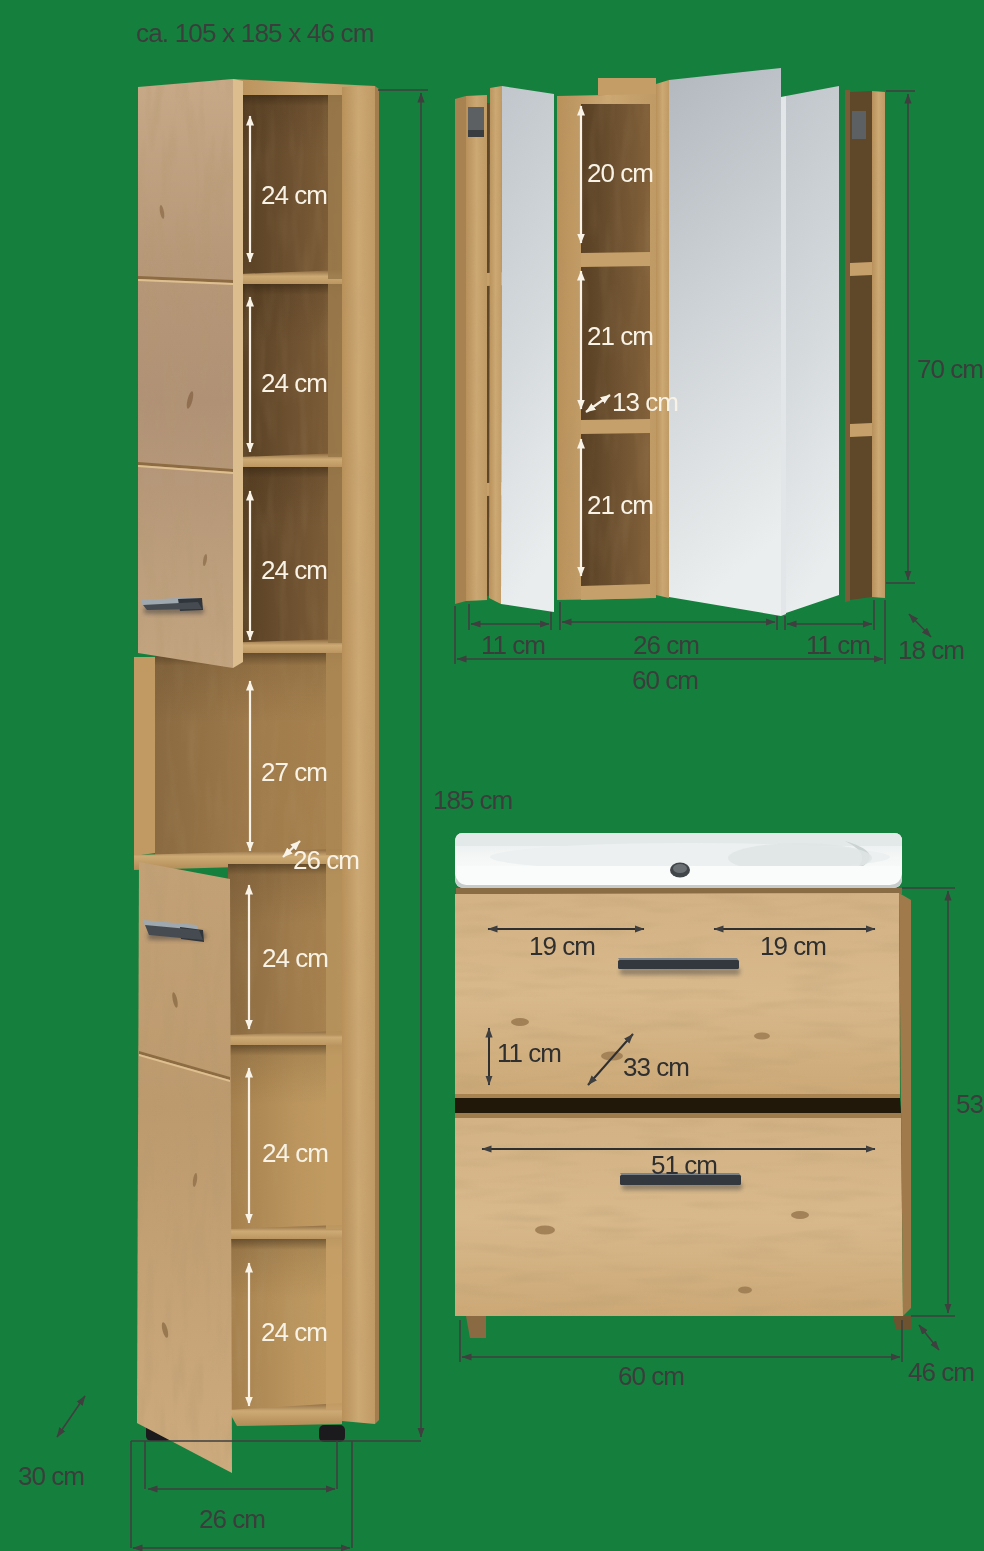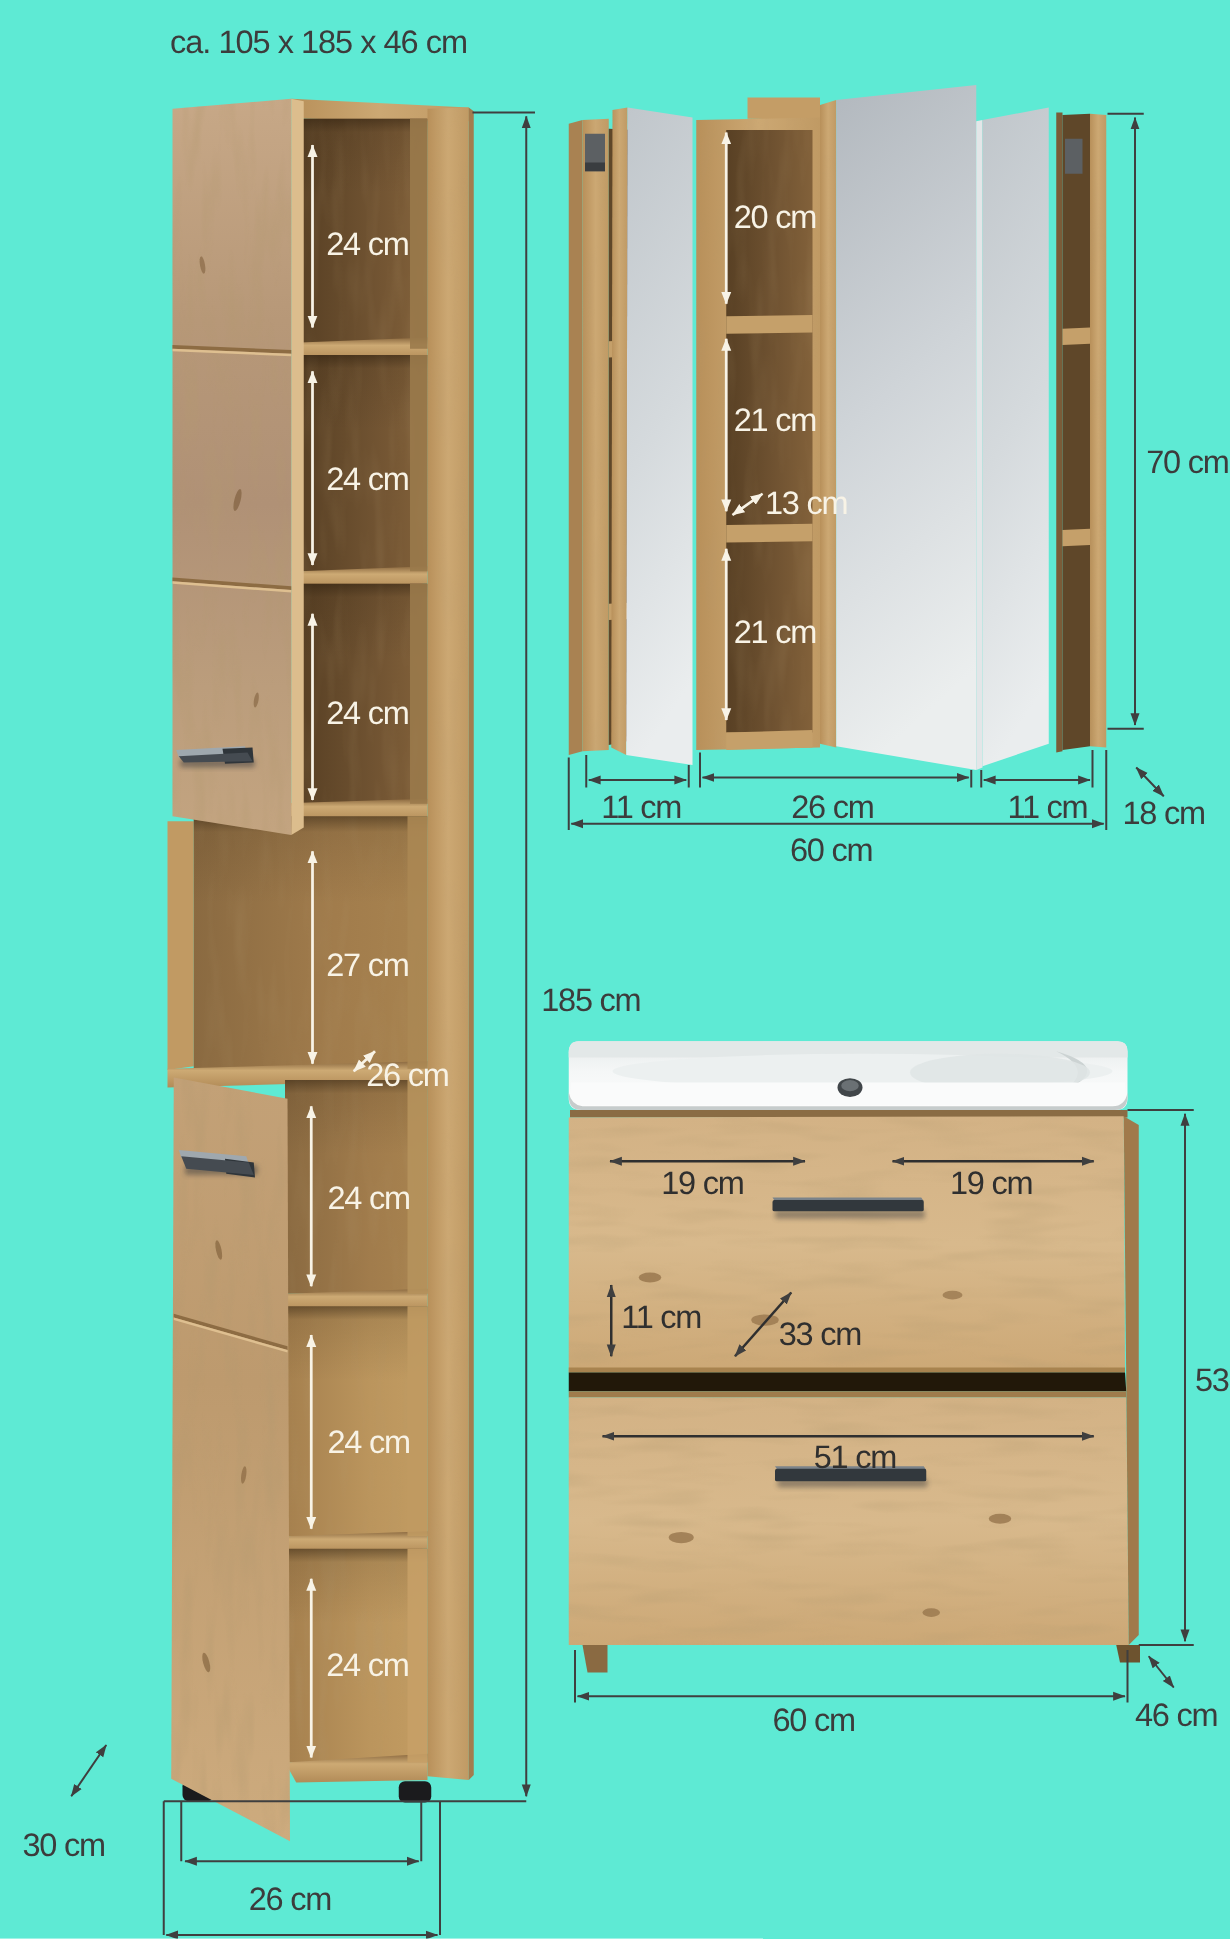--- a/index.html
+++ b/index.html
@@ -1,16 +1,16 @@
 <!DOCTYPE html>
 <html><head>
 <meta charset="utf-8">
 <style>
   html,body{margin:0;padding:0;background:#ffffff;}
-  #page{width:984px;height:1551px;position:relative;overflow:hidden;background:#5eead4;
+  #page{width:984px;height:1551px;position:relative;overflow:hidden;background:#15803d;
         font-family:"Liberation Sans",sans-serif;}
   svg text{font-family:"Liberation Sans",sans-serif;}
 </style>
 </head>
 <body>
 <div id="page">
 <svg width="984" height="1551" viewBox="0 0 984 1551">
 <defs>
   <filter id="fwV" x="-5%" y="-5%" width="110%" height="110%">
     <feTurbulence type="fractalNoise" baseFrequency="0.09 0.014" numOctaves="2" seed="7" result="n"></feTurbulence>

